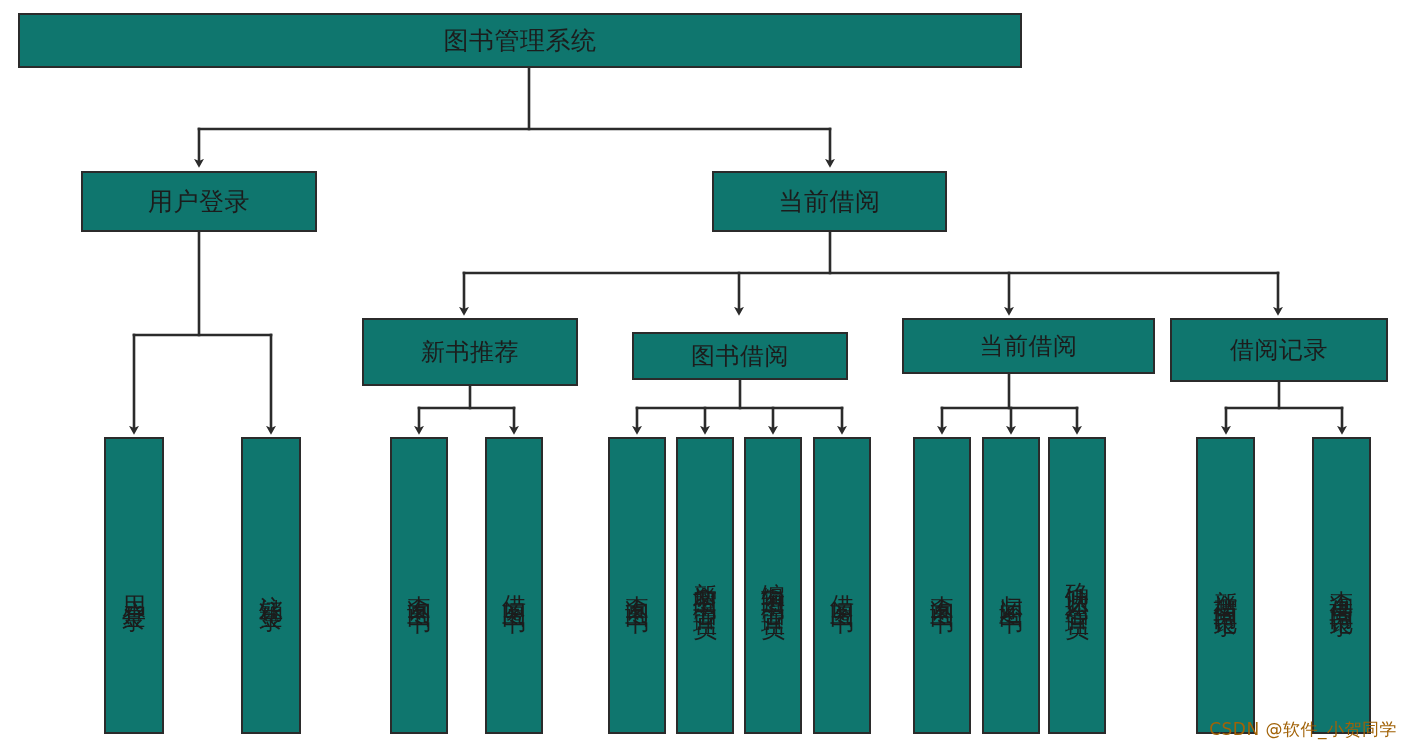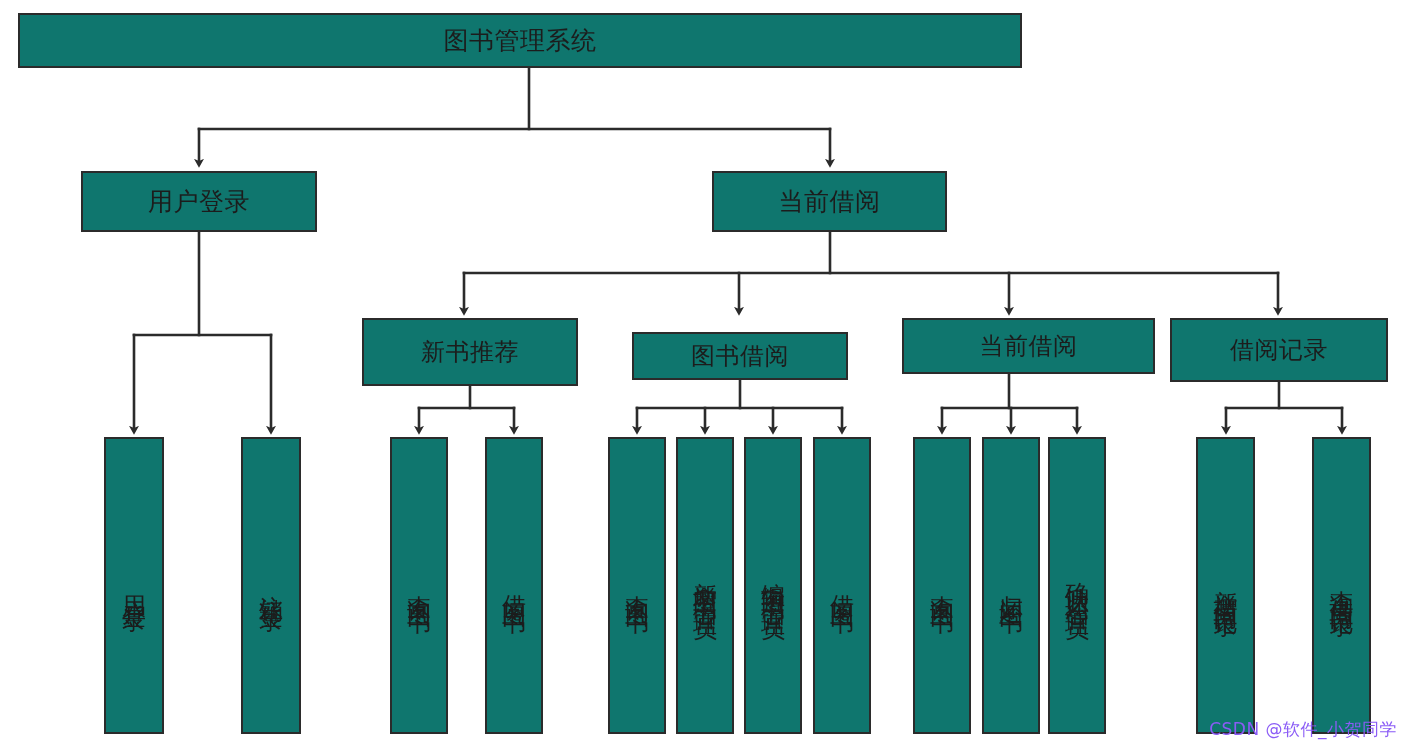--- a/index.html
+++ b/index.html
@@ -53,21 +53,21 @@
     text-orientation: upright;
     letter-spacing: 5px;
     line-height: 1;
     white-space: nowrap;
   }
   .watermark {
     position: absolute;
     right: 8px;
     bottom: 6px;
     font-size: 17px;
-    color: #8b5cf6;
+    color: #a16207;
     letter-spacing: 0.5px;
     white-space: nowrap;
     pointer-events: none;
   }
 </style>
 </head>
 <body>
 
 <div id="diagram-root">
 

